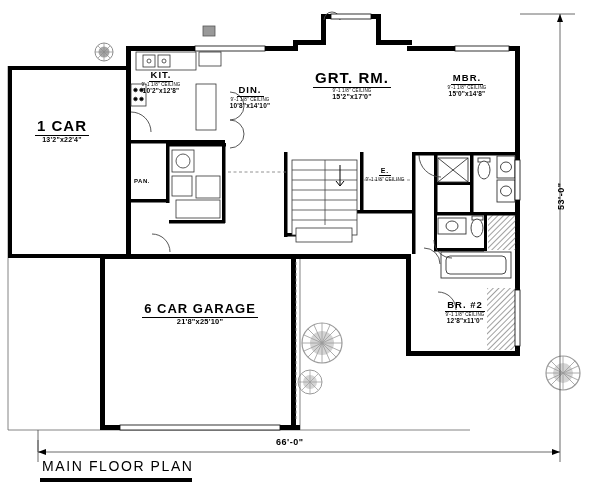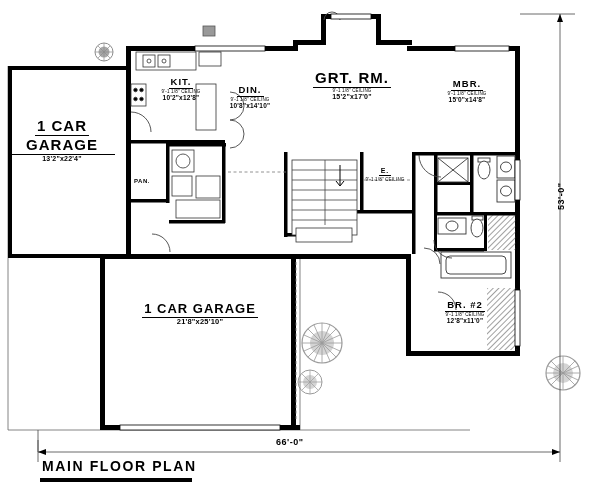--- a/index.html
+++ b/index.html
@@ -21,21 +21,21 @@
   .mid .rm{font-size:15px;}
   .mid .dim{font-size:7px;}
   .sml .rm{font-size:9.5px;}
   .sml .dim{font-size:6.5px;}
   .tiny .rm{font-size:7px;border-bottom-width:1px;}
   .plain{position:absolute;font-size:6px;font-weight:bold;letter-spacing:.5px;}
   .dimtxt{position:absolute;font-size:9px;font-weight:bold;letter-spacing:.5px;}
   .vert{transform:rotate(-90deg);transform-origin:left top;}
   #title{
     position:absolute;left:8px;top:458px;
-    font-size:14px;font-weight:bold;letter-spacing:1.6px;padding-left:34px;
+    font-size:14px;font-weight:normal;letter-spacing:1.6px;padding-left:34px;
   }
 </style>
 </head>
 <body>
 
 <svg id="plan" viewBox="0 0 600 493">
   <defs>
     <pattern id="hatchPat" width="4" height="4" patternUnits="userSpaceOnUse" patternTransform="rotate(45)">
       <line x1="0" y1="0" x2="0" y2="4" stroke="#333" stroke-width="1.1"></line>
     </pattern>
@@ -277,55 +277,54 @@
     <path d="M560,14 l-3,8 h6 z" fill="#000" stroke="none"></path>
 
     <line x1="38" y1="452" x2="38" y2="430"></line>
   </g>
 
   <rect x="40" y="478" width="152" height="4" fill="#000"></rect>
 </svg>
 
 <div class="lbl mid" style="left:9px;top:118px;width:106px;">
   <span class="rm">1 CAR</span>
-  <span class="rm" style="display:block;margin-top:1px;">GARAGE</span>
   <span class="dim">13'2"x22'4"</span>
 </div>
 
-<div class="lbl sml" style="left:131px;top:72px;width:60px;padding-left:20px;">
+<div class="lbl sml" style="left:131px;top:65px;width:60px;">
   <span class="rm">KIT.</span>
   <span class="ceil">9'-1 1/8" CEILING</span>
   <span class="dim">10'2"x12'8"</span>
 </div>
 
 <div class="lbl sml" style="left:215px;top:80px;width:70px;text-align:center;">
   <span class="rm">DIN.</span>
   <span class="ceil">9'-1 1/8" CEILING</span>
   <span class="dim">10'8"x14'10"</span>
 </div>
 
 <div class="lbl mid" style="left:300px;top:70px;width:104px;">
   <span class="rm">GRT. RM.</span>
   <span class="ceil">9'-1 1/8" CEILING</span>
   <span class="dim">15'2"x17'0"</span>
 </div>
 
-<div class="lbl sml" style="left:425px;top:74px;width:84px;">
+<div class="lbl sml" style="left:425px;top:68px;width:84px;">
   <span class="rm">MBR.</span>
   <span class="ceil">9'-1 1/8" CEILING</span>
   <span class="dim">15'0"x14'8"</span>
 </div>
 
 <div class="lbl tiny" style="left:363px;top:160px;width:44px;">
   <span class="rm">E.</span>
   <span class="ceil">9'-1 1/8" CEILING</span>
 </div>
 
 <div class="lbl big" style="left:115px;top:300px;width:170px;">
-  <span class="rm">1 CAR GARAGE</span>
+  <span class="rm">6 CAR GARAGE</span>
   <span class="dim">21'8"x25'10"</span>
 </div>
 
 <div class="lbl sml" style="left:425px;top:295px;width:80px;text-align:center;">
   <span class="rm">BR. #2</span>
   <span class="ceil">9'-1 1/8" CEILING</span>
   <span class="dim">12'8"x11'0"</span>
 </div>
 
 <div class="plain" style="left:134px;top:178px;">PAN.</div>

